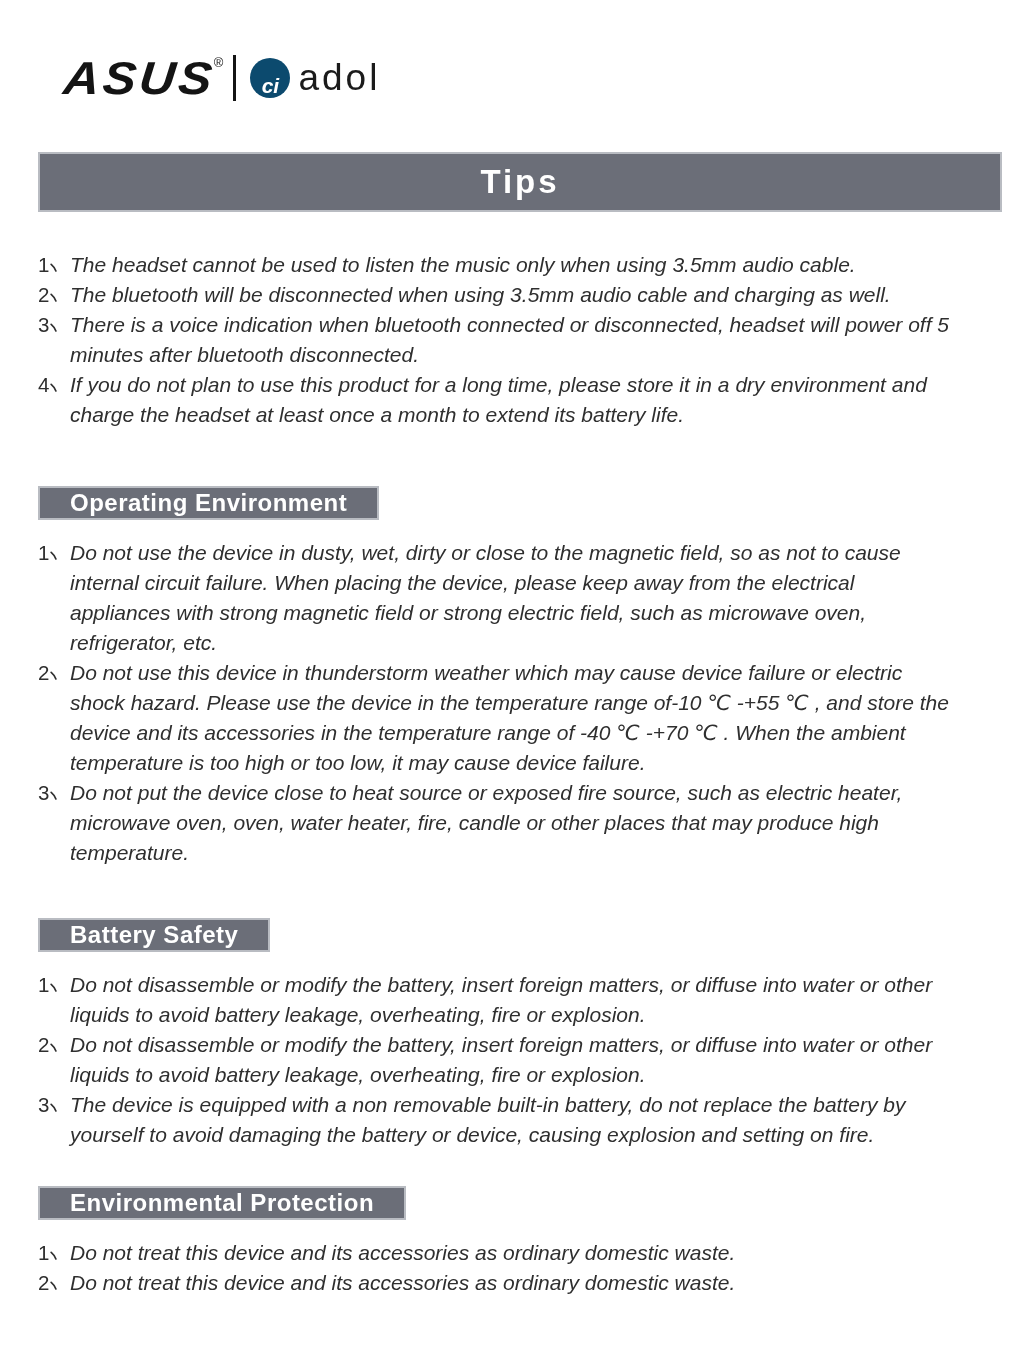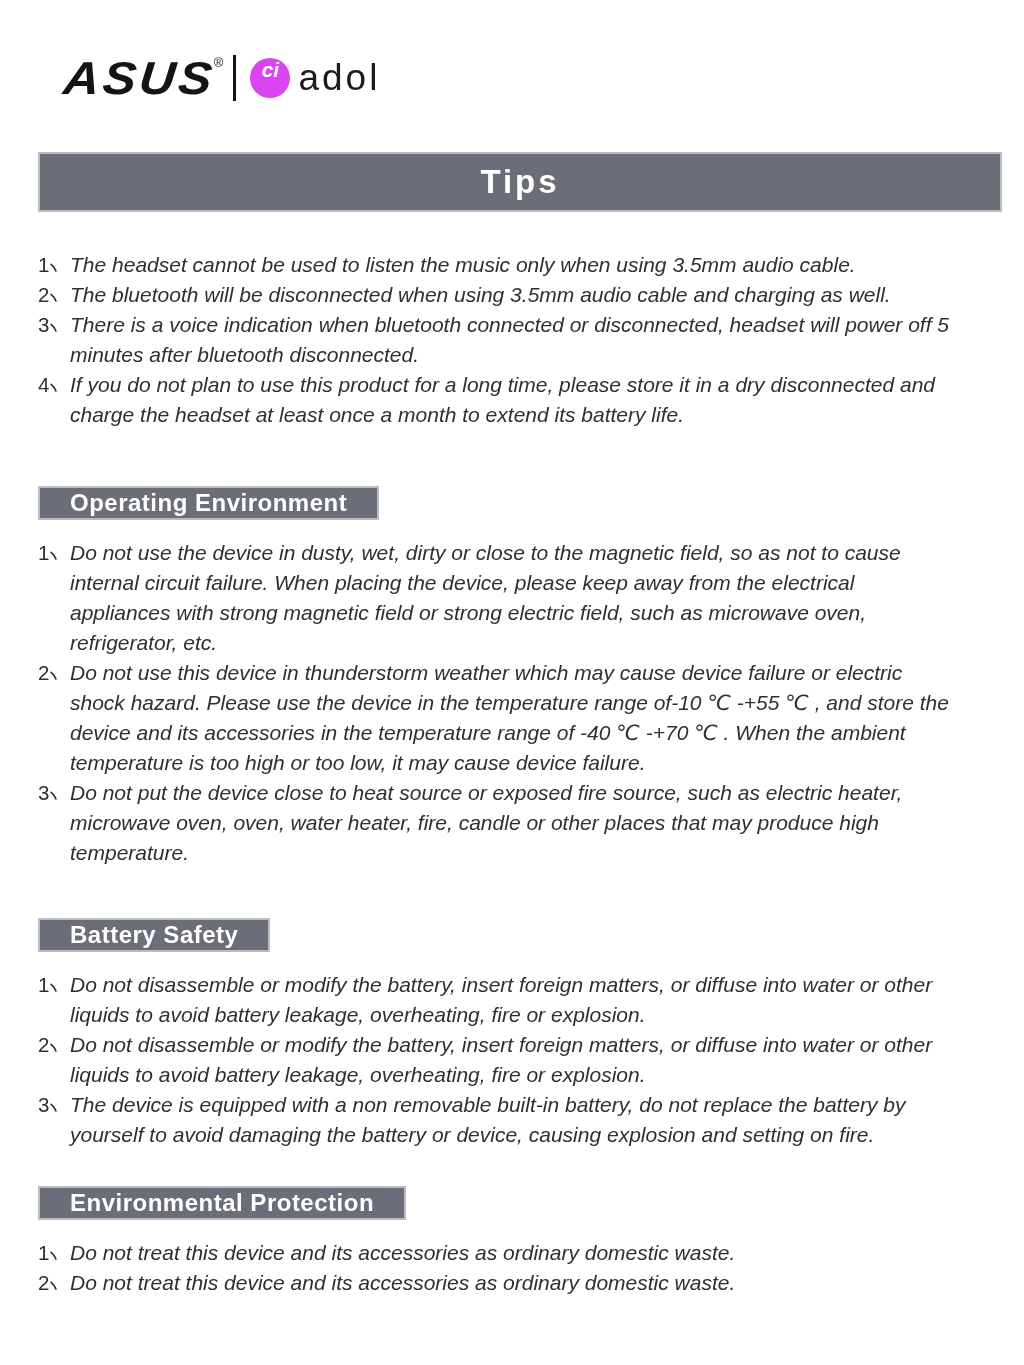--- a/index.html
+++ b/index.html
@@ -24,22 +24,22 @@
     font-size: 46px; font-weight: 800; font-style: italic;
     letter-spacing: 3px; line-height: 48px;
     transform: skewX(-6deg) scaleX(1.08);
     transform-origin: left center;
   }
   .reg { font-size: 13px; line-height: 13px; margin: 2px 0 0 10px; color: #141414; }
   .logo-divider { width: 3px; height: 46px; background: #141414; margin: 0 14px 0 10px; }
   .adol-logo { display: flex; align-items: center; }
   .adol-icon {
     width: 40px; height: 40px; border-radius: 50%;
-    background: #d946ef; color: #ffffff;
-    display: flex; align-items: flex-start; justify-content: center;
+    background: #0c4a6e; color: #ffffff;
+    display: flex; align-items: flex-end; justify-content: center;
     font-weight: 700; font-style: italic; font-size: 21px;
     margin-right: 8px;
   }
   .adol-text { font-size: 37px; color: #1b1b1b; letter-spacing: 3px; line-height: 40px; }
 
   
   .tips-bar {
     margin: 48px 22px 0 38px;
     height: 60px;
     background: var(--header-bar-bg, #6b6e78);
@@ -127,21 +127,21 @@
     <li class="item">
       <span class="marker"><span>3</span><svg class="enum-comma" viewBox="0 0 8 9">
             <path d="M1.2 1.4 C3.2 3.1 5.1 5.6 5.9 8" stroke="#2f2f2f" stroke-width="1.7" fill="none" stroke-linecap="round"></path>
           </svg></span>
       <span class="text">There is a voice indication when bluetooth connected or disconnected, headset will power off 5 minutes after bluetooth disconnected.</span>
     </li>
     <li class="item">
       <span class="marker"><span>4</span><svg class="enum-comma" viewBox="0 0 8 9">
             <path d="M1.2 1.4 C3.2 3.1 5.1 5.6 5.9 8" stroke="#2f2f2f" stroke-width="1.7" fill="none" stroke-linecap="round"></path>
           </svg></span>
-      <span class="text">If you do not plan to use this product for a long time, please store it in a dry disconnected and charge the headset at least once a month to extend its battery life.</span>
+      <span class="text">If you do not plan to use this product for a long time, please store it in a dry environment and charge the headset at least once a month to extend its battery life.</span>
     </li>
   </ol>
 
   <section>
     <div class="section-bar sec-operating">
       <span>Operating Environment</span>
     </div>
     <ol class="list">
       <li class="item">
         <span class="marker"><span>1</span><svg class="enum-comma" viewBox="0 0 8 9">

